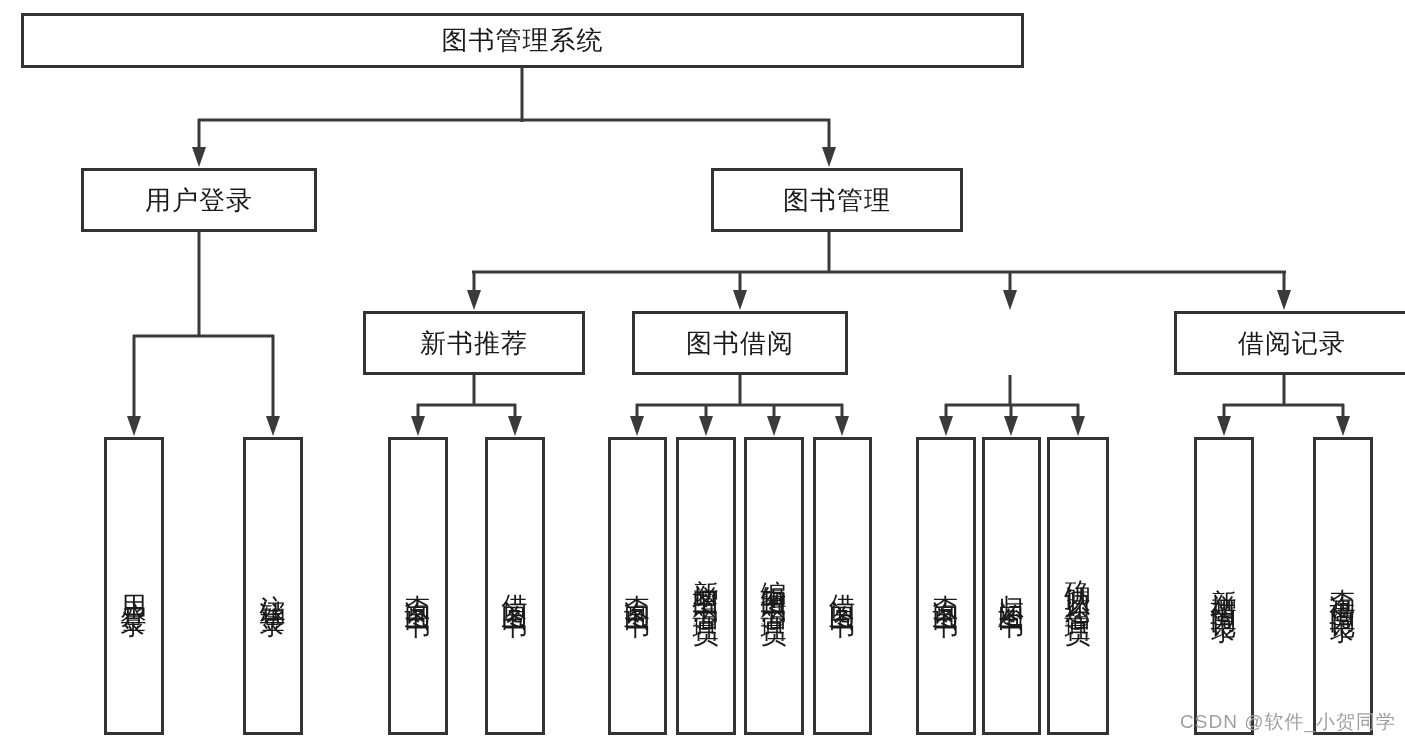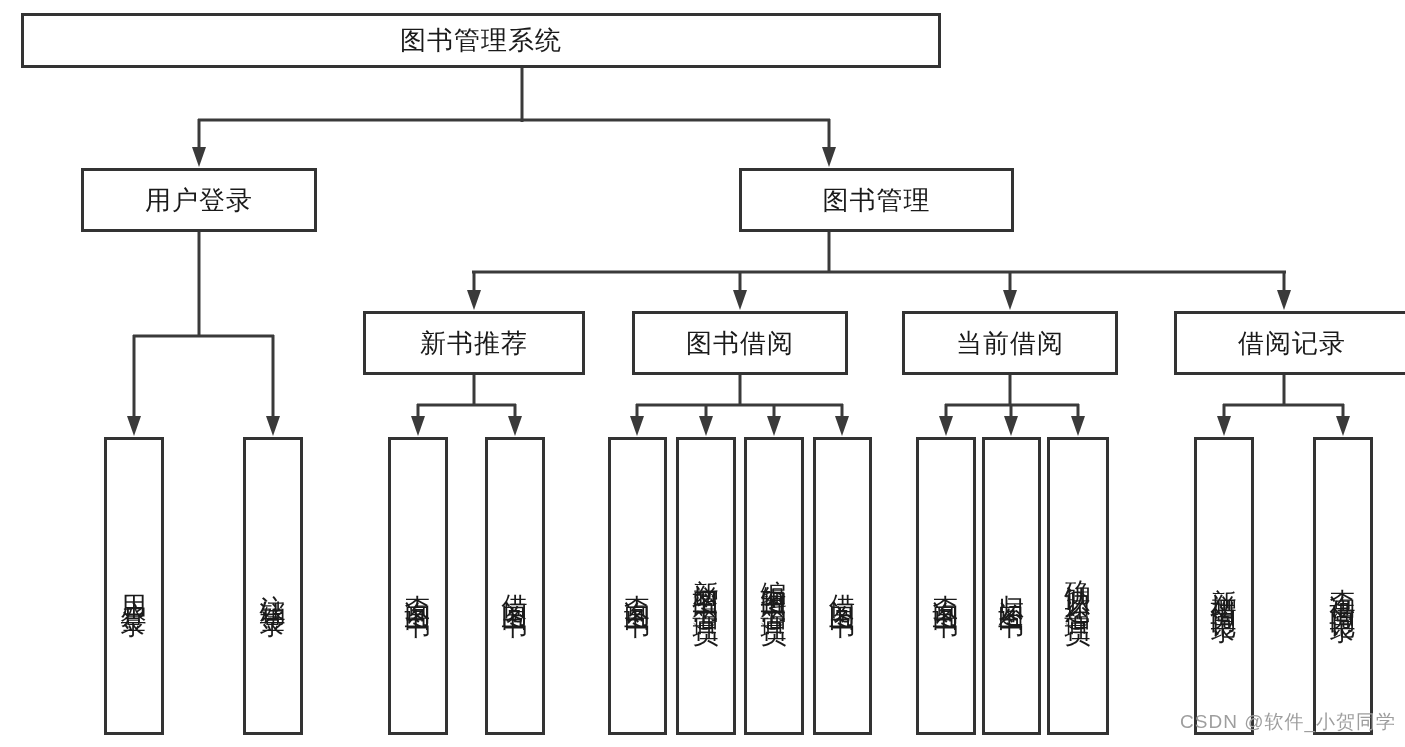--- a/index.html
+++ b/index.html
@@ -35,24 +35,24 @@
     letter-spacing: 1px;
     white-space: nowrap;
   }
   .box.v span {
     writing-mode: vertical-rl;
     text-orientation: mixed;
     letter-spacing: 6px;
     line-height: 1;
   }
   
-  #n-root  { left: 21px;  top: 13px;  width: 920px; height: 55px; }
+  #n-root  { left: 21px;  top: 13px;  width: 1003px; height: 55px; }
   
   #n-login { left: 81px;  top: 168px; width: 236px; height: 64px; }
-  #n-mgmt  { left: 711px; top: 168px; width: 275px; height: 64px; margin-left: 28px; }
+  #n-mgmt  { left: 711px; top: 168px; width: 252px; height: 64px; }
   
   #n-rec   { left: 363px;  top: 311px; width: 222px; height: 64px; }
   #n-bor   { left: 632px;  top: 311px; width: 216px; height: 64px; }
   #n-cur   { left: 902px;  top: 311px; width: 216px; height: 64px; }
   #n-rcd   { left: 1174px; top: 311px; width: 236px; height: 64px; }
   
   .leaf { top: 437px; height: 298px; }
   #l-a1 { left: 104px;  width: 60px; }
   #l-a2 { left: 243px;  width: 60px; }
   #l-b1 { left: 388px;  width: 60px; }
@@ -158,21 +158,20 @@
     </g>
   </svg>
 
   <div class="box" id="n-root">图书管理系统</div>
 
   <div class="box" id="n-login">用户登录</div>
   <div class="box" id="n-mgmt">图书管理</div>
 
   <div class="box" id="n-bor">图书借阅</div>
   <div class="box" id="n-rec">新书推荐</div>
-  <div class="box" id="n-cur">当前借阅</div>
   <div class="box" id="n-rcd">借阅记录</div>
 
   <div class="box v leaf" id="l-a1">
       <span>用户登录</span>
     </div>
   <div class="box v leaf" id="l-a2">
       <span>注销登录</span>
     </div>
 
   <div class="box v leaf" id="l-b1">

